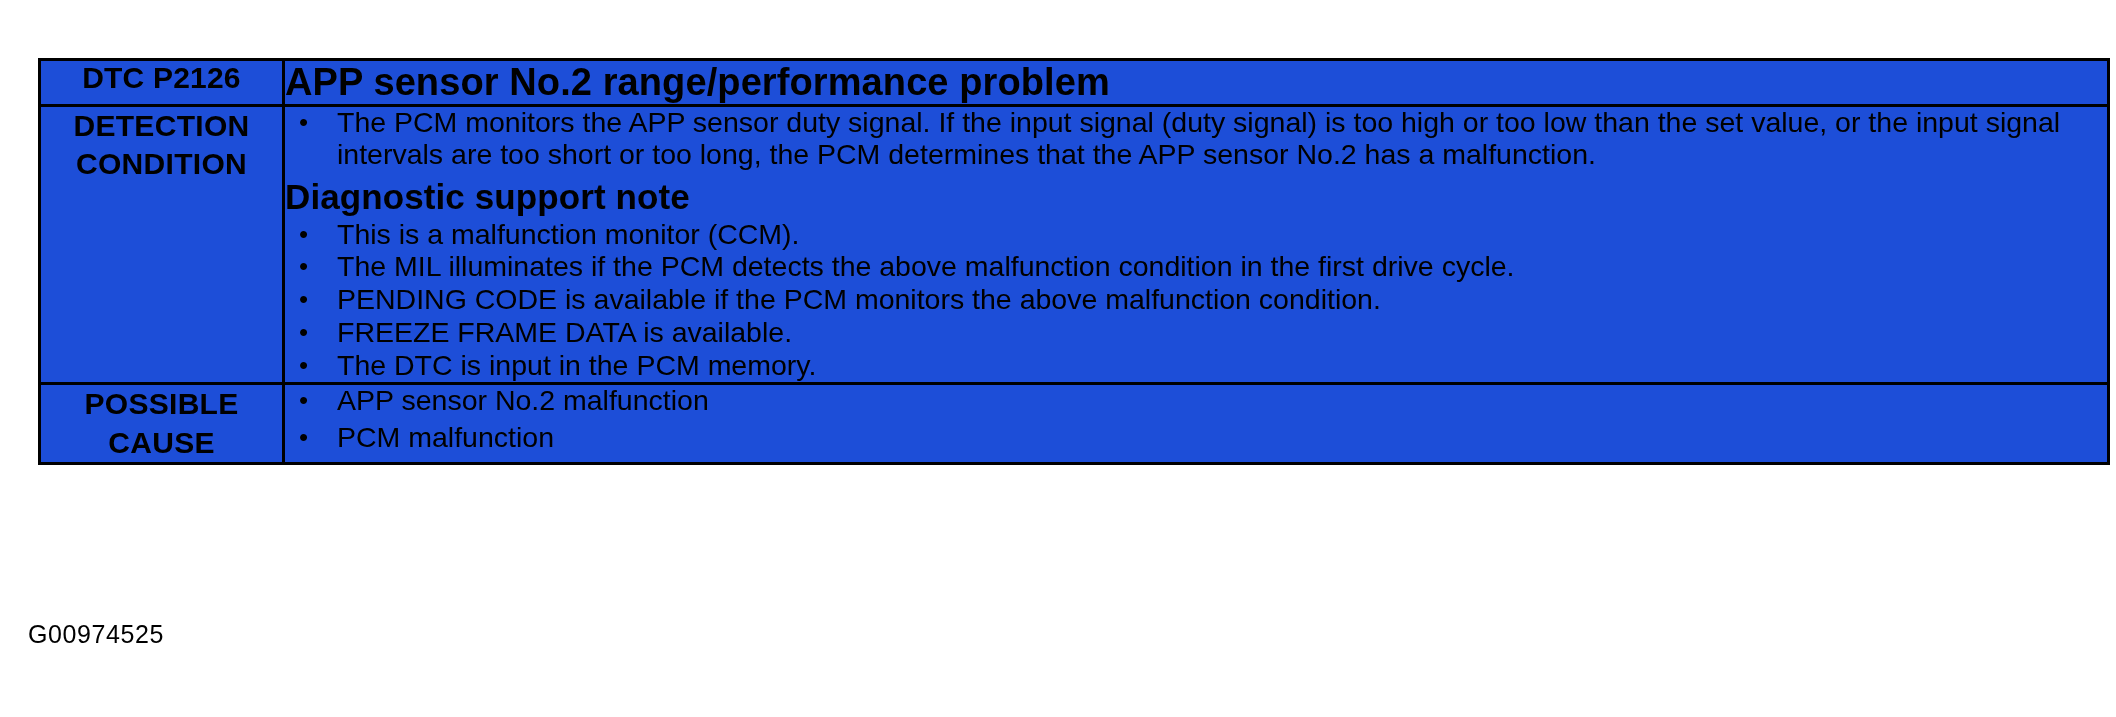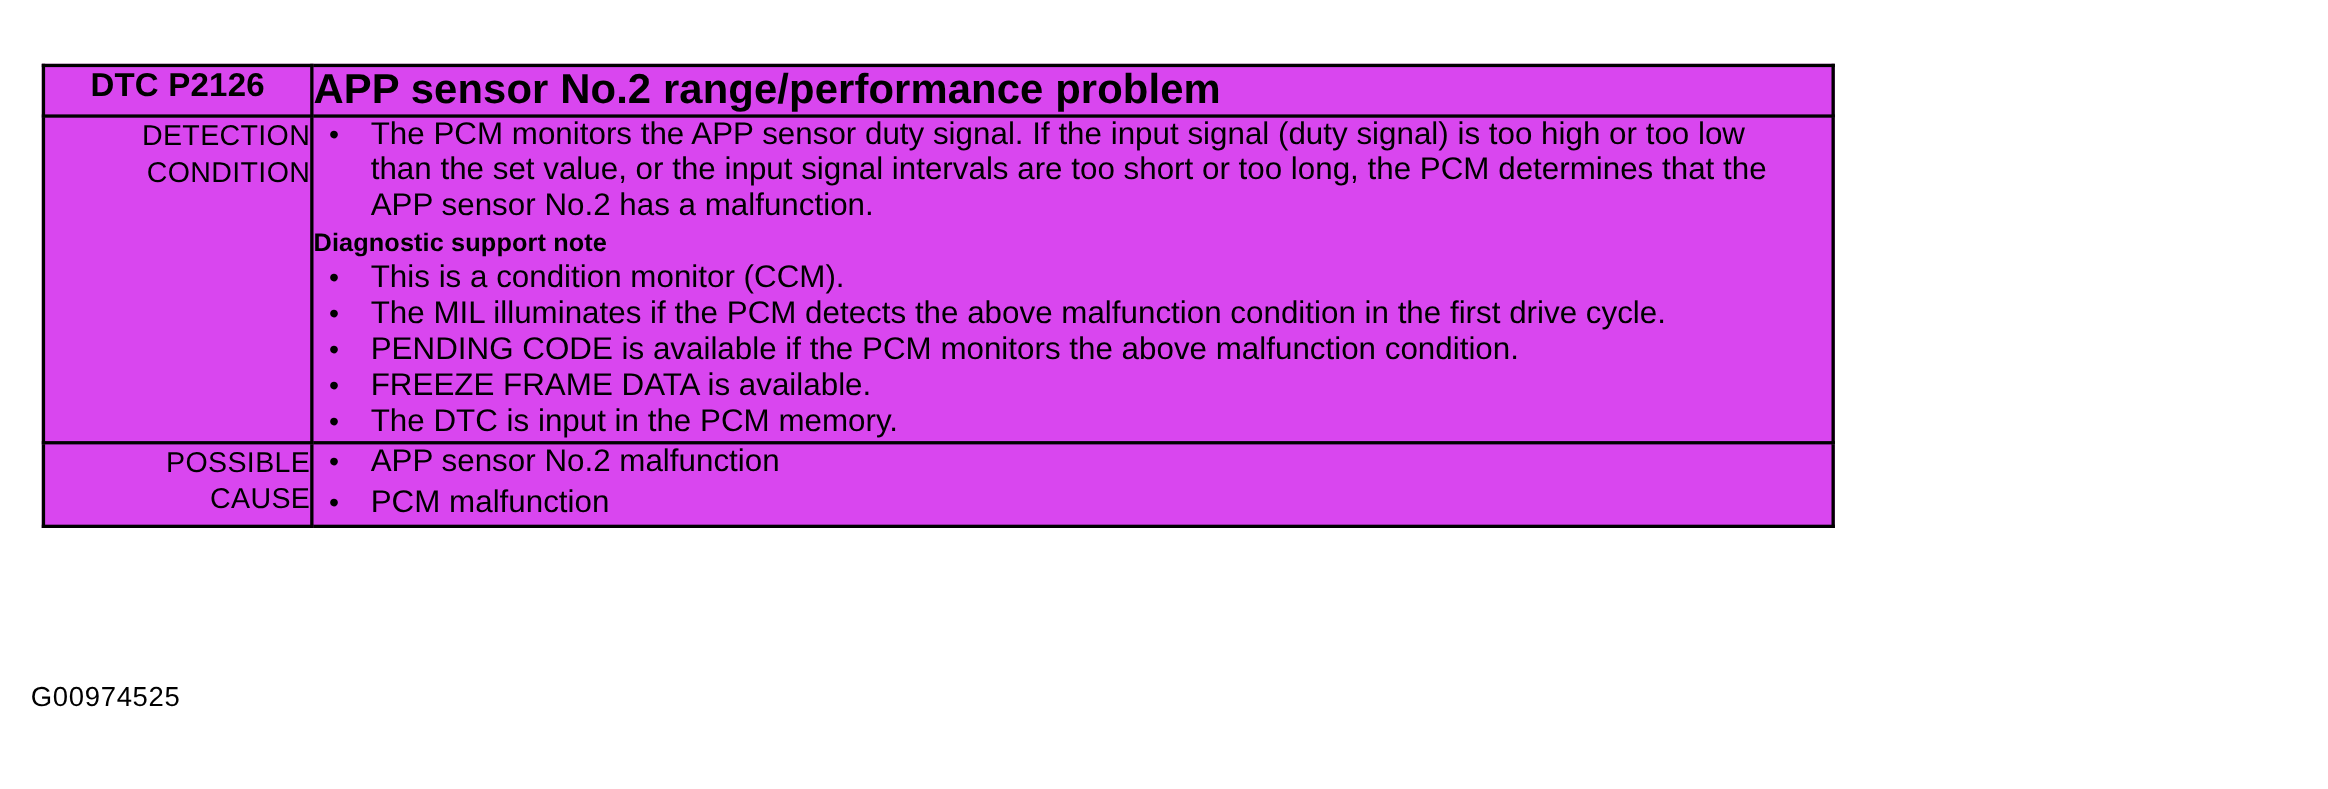--- a/index.html
+++ b/index.html
@@ -23,24 +23,24 @@
     top: 0;
     width: 2116px;
     height: 717px;
   }
 
   
   .dtc-table {
     position: absolute;
     left: 38px;
     top: 58px;
-    width: 1630px;
+    width: 2072px;
     border-collapse: collapse;
     table-layout: fixed;
-    background: #d946ef;
+    background: #1d4ed8;
   }
   .dtc-table td {
     border: 3px solid #000;
     padding: 0;
     vertical-align: top;
   }
   .col-label { width: 244px; }
 
   
   .hdr-label {
@@ -55,24 +55,24 @@
   .hdr-title {
     font-weight: bold;
     font-size: 38px;
     padding: 4px 10px 7px 16px;
     letter-spacing: 0.1px;
     vertical-align: middle;
   }
 
   
   .row-label {
-    text-align: right;
+    text-align: center;
     vertical-align: middle;
-    font-weight: normal;
-    font-size: 26px;
+    font-weight: bold;
+    font-size: 30px;
     line-height: 1.28;
     padding: 4px 4px;
     letter-spacing: 0.3px;
   }
   .row-label .lbl-line { display: block; white-space: nowrap; }
 
   
   .body-cell {
     padding: 10px 12px 10px 14px;
     font-size: 28.5px;
@@ -96,21 +96,21 @@
     font-size: 26px;
     line-height: 1.18;
   }
   ul.blist > li .btext {
     display: block;
     padding-right: 20px;
   }
 
   .subhead {
     font-weight: bold;
-    font-size: 23px;
+    font-size: 35px;
     margin: 6px 0 3px 0;
     padding-left: 0;
     letter-spacing: 0.1px;
   }
 
   .tight-list > li { margin-bottom: 3px; }
 
   .cause-cell ul.blist > li { margin-bottom: 5px; }
 
   
@@ -153,21 +153,21 @@
               <span class="bullet">•</span>
               <span class="btext">The PCM monitors the APP sensor duty signal. If the input signal (duty signal) is too high or too low than the set value, or the input signal intervals are too short or too long, the PCM determines that the APP sensor No.2 has a malfunction.</span>
             </li>
           </ul>
 
           <div class="subhead">Diagnostic support note</div>
 
           <ul class="blist tight-list">
             <li>
               <span class="bullet">•</span>
-              <span class="btext">This is a condition monitor (CCM).</span>
+              <span class="btext">This is a malfunction monitor (CCM).</span>
             </li>
             <li>
               <span class="bullet">•</span>
               <span class="btext">The MIL illuminates if the PCM detects the above malfunction condition in the first drive cycle.</span>
             </li>
             <li>
               <span class="bullet">•</span>
               <span class="btext">PENDING CODE is available if the PCM monitors the above malfunction condition.</span>
             </li>
             <li>

